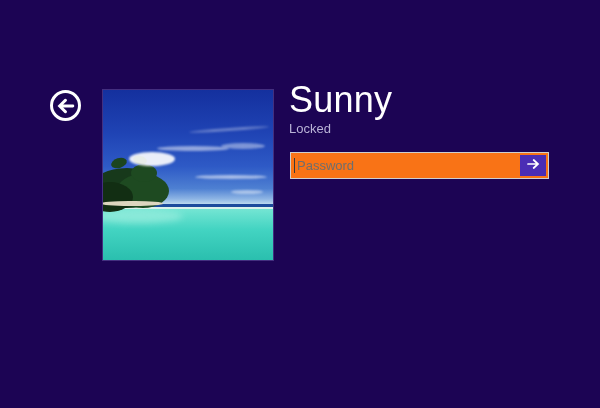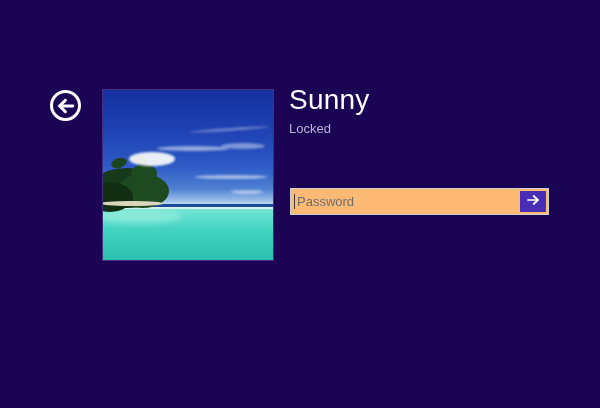--- a/index.html
+++ b/index.html
@@ -56,36 +56,35 @@
   .ib2 { left: 14px; top: 84px; width: 52px; height: 34px; background: #1e4a21; }
   .ib3 { left: -16px; top: 92px; width: 46px; height: 30px; background: #122e13; }
   .ib4 { left: 28px; top: 74px; width: 26px; height: 18px; background: #1e4a21; }
   .palm1 { left: 8px; top: 68px; width: 16px; height: 10px; background: #1c451f; border-radius: 50%; transform: rotate(-18deg); }
   .palm2 { left: 30px; top: 66px; width: 14px; height: 8px; background: #1c451f; border-radius: 50%; transform: rotate(12deg); }
   .beach { left: -2px; top: 111px; width: 62px; height: 5px; background: #ddd6bf; border-radius: 45%; }
 
   
   .user-name {
     position: absolute; left: 289px; top: 85px;
-    color: #ffffff; font-size: 28px; font-weight: 300;
+    color: #ffffff; font-size: 36px; font-weight: 300;
     letter-spacing: 0.2px; line-height: 30px;
   }
   .user-status {
     position: absolute; left: 289px; top: 114px;
     color: #b9b3d6; font-size: 13px; line-height: 15px; margin-top: 7px;
   }
 
   
   .pw-wrap {
     position: absolute; left: 290px; top: 152px;
     width: 259px; height: 27px;
-    background: #fdba74;
+    background: #f97316;
     border: 1px solid #cfcfcf;
     box-sizing: border-box;
-    margin-top: 36px;
   }
   .pw-input {
     position: absolute; left: 0; top: 0;
     width: 222px; height: 25px;
     border: none; outline: none;
     padding: 0 0 0 6px; margin: 0;
     font-family: "Liberation Sans", "DejaVu Sans", sans-serif;
     font-size: 13px; color: #333333;
     background: transparent;
   }

